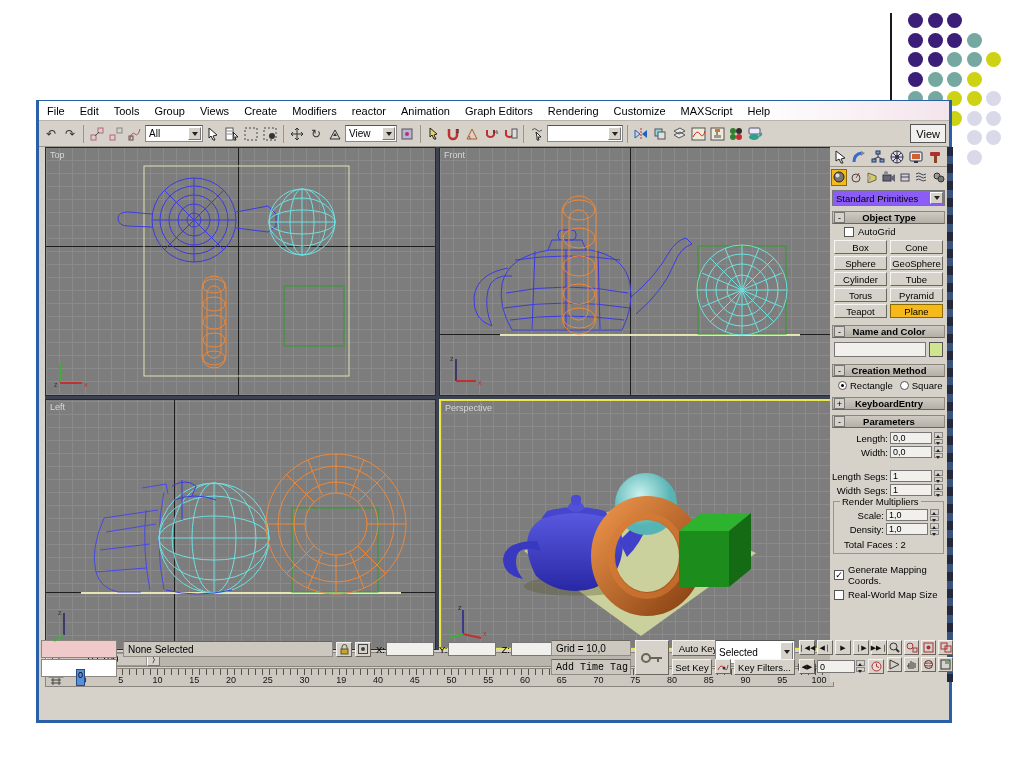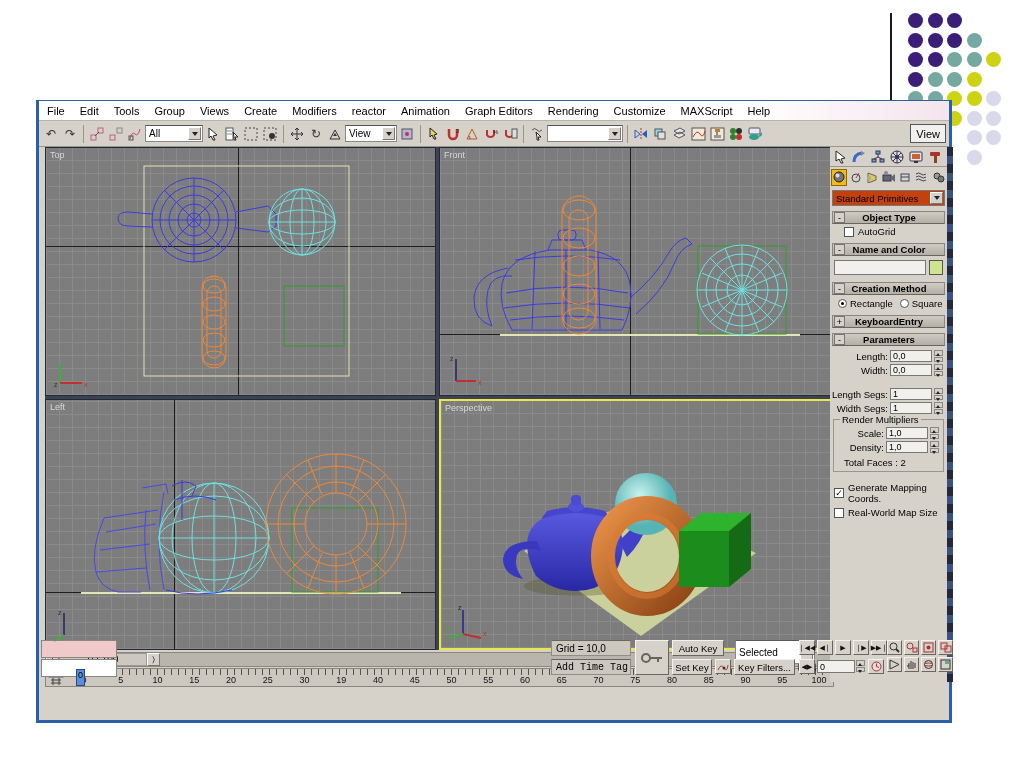--- a/index.html
+++ b/index.html
@@ -72,21 +72,21 @@
 
   
   .cpanel { position:absolute; right:6px; top:0; width:117px; height:535px; background:#d6d2ca;
     font-size:9.5px; }
   .pscroll { position:absolute; right:0; top:0; width:6px; height:535px;
     background:repeating-linear-gradient(180deg,#23283a 0 9px, #38547e 9px 17px); }
   .ctabs { display:flex; height:20px; border-bottom:1px solid #9a968e; align-items:center; padding:1px; gap:1px;}
   .ctab { width:18px; height:17px; display:flex; align-items:center; justify-content:center; }
   .csub { display:flex; height:20px; align-items:center; padding:1px; gap:1px; }
   .csub .ctab.on { background:#f5ba19; border:1px solid #8a6a00; }
-  .pdrop { margin:3px 2px; height:16px; background:#c2410c; border:1px solid #777; position:relative;
+  .pdrop { margin:3px 2px; height:16px; background:#8b5cf6; border:1px solid #777; position:relative;
     font-size:9.5px; display:flex; align-items:center; padding-left:3px; }
   .rollout { margin:5px 2px 0 2px; height:13px; background:linear-gradient(#cfcbc3,#b3afa7);
     border:1px solid #8a867e; border-bottom-color:#6a665e; display:flex; align-items:center;
     font-size:9.5px; font-weight:bold; }
   .rollout .sign { width:11px; height:11px; margin:0 1px; background:#d6d2ca; border:1px solid #777;
     display:flex; align-items:center; justify-content:center; font-weight:normal; font-size:9px; }
   .rollout .rtitle { flex:1; text-align:center; padding-right:12px; }
   .chkrow { display:flex; align-items:center; gap:4px; padding:2px 0 1px 14px; font-size:9.5px; }
   .chk { width:10px; height:10px; background:#fff; border:1px solid #555; font-size:9px; line-height:9px;
     text-align:center; color:#000; flex:0 0 auto; }
@@ -697,20 +697,32 @@
       </div>
 
       <div class="rollout">
         <span class="sign">-</span>
         <span class="rtitle">Object Type</span>
       </div>
       <div class="chkrow">
         <span class="chk"></span>
         <span>AutoGrid</span>
       </div>
+      <div class="objgrid">
+          <span class="pbtn">Box</span>
+          <span class="pbtn">Cone</span>
+          <span class="pbtn">Sphere</span>
+          <span class="pbtn">GeoSphere</span>
+          <span class="pbtn">Cylinder</span>
+          <span class="pbtn">Tube</span>
+          <span class="pbtn">Torus</span>
+          <span class="pbtn">Pyramid</span>
+          <span class="pbtn">Teapot</span>
+          <span class="pbtn active">Plane</span>
+        </div>
 
       <div class="rollout">
         <span class="sign">-</span>
         <span class="rtitle">Name and Color</span>
       </div>
       <div class="namerow">
         <span class="namefield"></span>
         <span class="colorswatch"></span>
       </div>
 
@@ -797,41 +809,62 @@
         <span>Real-World Map Size</span>
       </div>
     </div>
     <div class="pscroll"></div>
   </div>
 
   <div class="statusbar">
     <div class="listener-pink"></div>
     <div class="listener-white"></div>
 
+    <div class="sb-row" style="left:84px;top:2px;height:18px;">
+      <span class="sfield" style="width:210px">None Selected</span>
+      <span class="pb" style="margin-left:3px">
+          <svg width="9" height="11">
+            <rect x="1" y="5" width="7" height="5" fill="#caa42a" stroke="#553"></rect>
+            <path d="M2,5 V3 a2.5,2.5 0 0 1 5,0 V5" fill="none" stroke="#553"></path>
+          </svg>
+        </span>
+      <span class="pb" style="margin-left:3px">
+          <svg width="10" height="10">
+            <rect x="0.5" y="0.5" width="9" height="9" fill="none" stroke="#444"></rect>
+            <circle cx="5" cy="5" r="2" fill="#444"></circle>
+          </svg>
+        </span>
+      <span class="coordlbl">X:</span>
+      <span class="coordfield"></span>
+      <span class="coordlbl">Y:</span>
+      <span class="coordfield"></span>
+      <span class="coordlbl">Z:</span>
+      <span class="coordfield"></span>
+    </div>
 
 
     <div class="sb-row" style="left:512px;top:2px;">
       <span class="sfield" style="width:80px">Grid = 10,0</span>
     </div>
     <div class="sb-row" style="left:512px;top:21px;font-family:Liberation Mono, monospace;">
       <span class="sfield" style="width:80px">Add Time Tag</span>
     </div>
 
     <span class="sbtn" style="position:absolute;left:596px;top:2px;width:34px;height:35px">
         <svg width="24" height="14">
           <circle cx="6" cy="7" r="4" fill="none" stroke="#665" stroke-width="2"></circle>
           <line x1="10" y1="7" x2="22" y2="7" stroke="#665" stroke-width="2"></line>
           <line x1="18" y1="7" x2="18" y2="11" stroke="#665" stroke-width="2"></line>
         </svg>
       </span>
 
     <span class="sbtn" style="position:absolute;left:633px;top:2px;width:52px">Auto Key</span>
     <span class="sbtn" style="position:absolute;left:633px;top:21px;width:40px">Set Key</span>
 
-    <span class="tbdrop" style="position:absolute;left:696px;top:2px;width:80px;height:24px">
+    <span class="tbdrop" style="position:absolute;left:676px;top:2px;width:80px;height:24px">
         <span>Selected</span>
         <span class="dd"></span>
       </span>
     <span class="pb" style="position:absolute;left:676px;top:21px;width:16px">
         <svg width="12" height="10">
           <path d="M1,8 Q4,1 7,6 T11,3" fill="none" stroke="#c03030"></path>
           <circle cx="7" cy="6" r="1.5" fill="#333"></circle>
         </svg>
       </span>
     <span class="sbtn" style="position:absolute;left:695px;top:21px;width:61px">Key Filters...</span>

